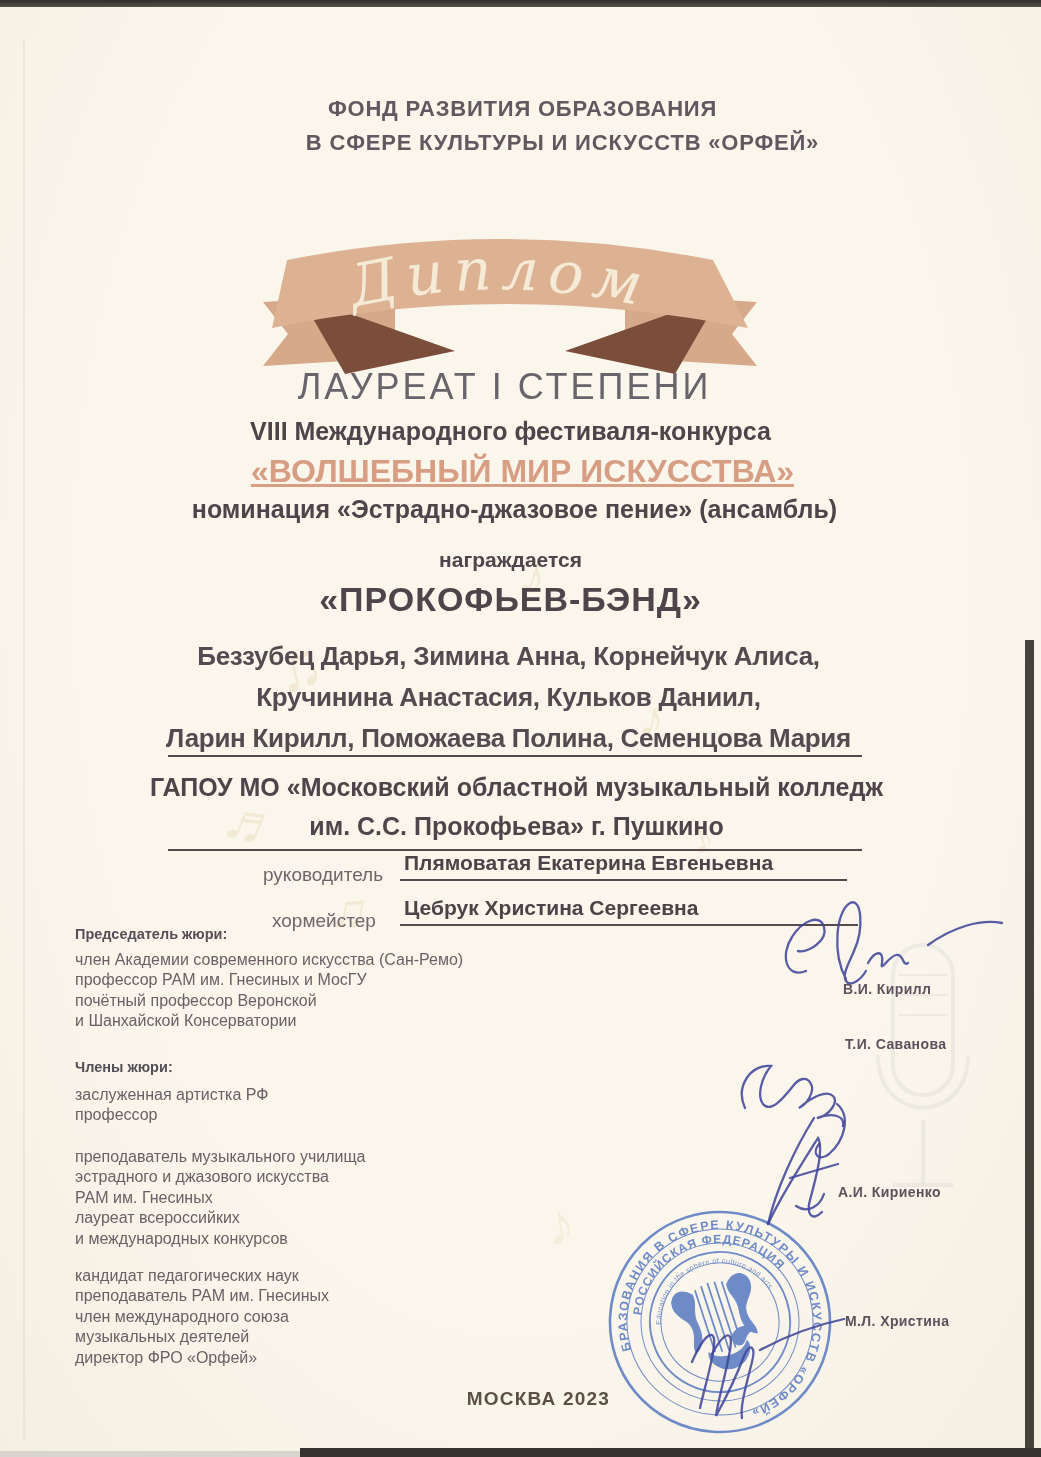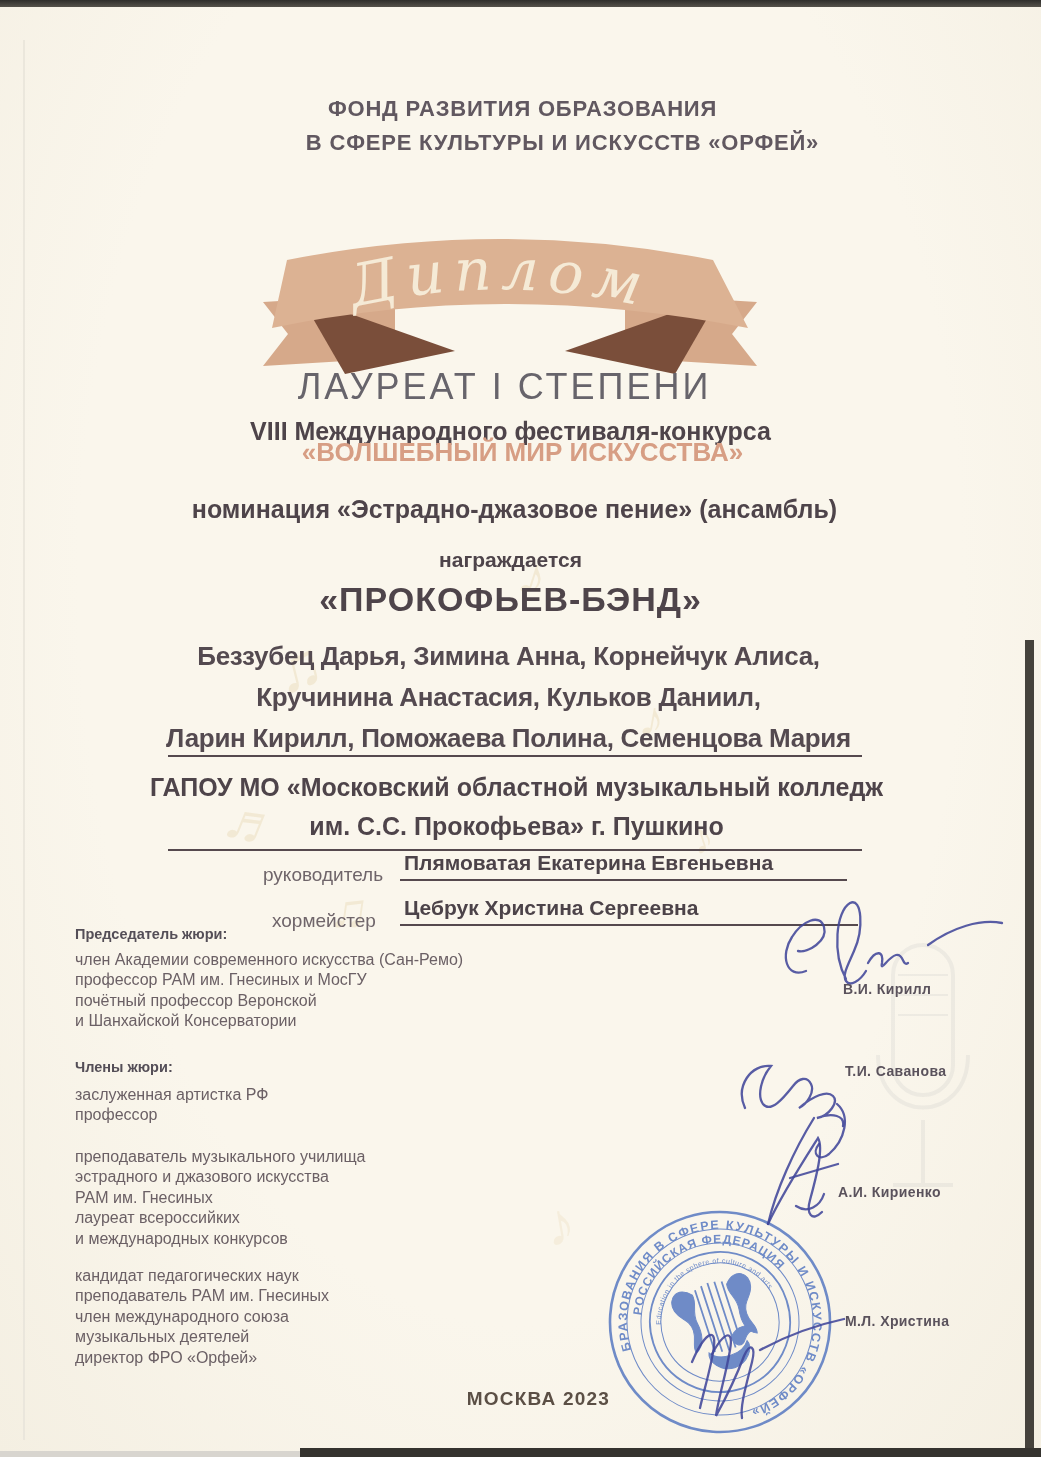--- a/index.html
+++ b/index.html
@@ -57,21 +57,21 @@
     <polygon points="490,78 335,133 445,156" fill="#7a4e3a"></polygon>
     <path d="M57,42 Q270,0 483,42 L518,110 Q270,62 42,110 Z" fill="#dcb293"></path>
     <path id="ribbonTextArc" d="M75,103 Q270,40 465,103" fill="none"></path>
     <text font-family="DejaVu Serif, serif" font-style="italic" font-size="58" letter-spacing="9" fill="#f5ead6">
       <textPath href="#ribbonTextArc" startOffset="50%" text-anchor="middle">Диплом</textPath>
     </text>
   </svg>
 
   <div class="abs ctr laureate" style="top:366px;left:-18px;">ЛАУРЕАТ I СТЕПЕНИ</div>
   <div class="abs ctr h-bold" style="top:417px;left:-12px;font-size:25px;">VIII Международного фестиваля-конкурса</div>
-  <div class="abs ctr h-bold accent" style="top:437px;font-size:26px;">«ВОЛШЕБНЫЙ МИР ИСКУССТВА»</div>
+  <div class="abs ctr h-bold accent" style="top:453px;font-size:32px;text-decoration:underline;">«ВОЛШЕБНЫЙ МИР ИСКУССТВА»</div>
   <div class="abs ctr h-bold" style="top:495px;left:-8px;font-size:25px;">номинация «Эстрадно-джазовое пение» (ансамбль)</div>
 
   <div class="abs ctr h-bold" style="top:548px;left:-12px;font-size:21px;">награждается</div>
   <div class="abs ctr h-bold" style="top:580px;left:-12px;font-size:34px;letter-spacing:1px;">«ПРОКОФЬЕВ-БЭНД»</div>
 
   <div class="abs ctr names" style="top:636px;left:-14px;">
     <div>Беззубец Дарья, Зимина Анна, Корнейчук Алиса,</div>
     <div>Кручинина Анастасия, Кульков Даниил,</div>
     <div>Ларин Кирилл, Поможаева Полина, Семенцова Мария</div>
   </div>
@@ -150,21 +150,21 @@
     <path class="ink" d="M78,86 C64,60 68,18 82,10 C94,4 96,36 86,58 C80,72 74,82 78,88 C82,94 92,88 98,78"></path>
     <path class="ink" d="M100,70 C108,56 116,58 114,70 C112,80 120,64 128,62 C136,60 134,74 140,70"></path>
     <path class="ink" d="M160,52 C185,34 212,26 234,30"></path>
   </svg>
   <div class="abs sigName" style="left:843px;top:981px;">В.И. Кирилл</div>
 
   <svg class="abs" style="left:733px;top:1056px;" width="160" height="115" viewBox="0 0 160 115">
     <path class="ink" d="M12,52 C2,30 18,8 38,10 C28,22 24,40 30,48 C38,58 52,40 60,30 C66,22 74,20 78,28 C82,36 74,48 66,52 C80,40 94,34 100,40 C106,46 96,60 84,62 C100,56 112,60 110,70"></path>
     <path class="ink" d="M104,48 C118,60 112,84 96,98 C86,106 78,98 86,88"></path>
   </svg>
-  <div class="abs sigName" style="left:845px;top:1063px;">Т.И. Саванова</div>
+  <div class="abs sigName" style="left:845px;top:1036px;">Т.И. Саванова</div>
 
   <svg class="abs" style="left:752px;top:1108px;" width="130" height="135" viewBox="0 0 130 135">
     <path class="ink" d="M62,10 C42,42 24,82 16,116"></path>
     <path class="ink" d="M16,116 C30,86 52,52 66,30 C72,40 64,70 58,92 C54,106 60,114 70,104"></path>
     <path class="ink" d="M38,70 L86,56"></path>
     <path class="ink" d="M44,98 C56,106 68,98 72,86"></path>
   </svg>
   <div class="abs sigName" style="left:838px;top:1184px;">А.И. Кириенко</div>
 
   <svg class="abs" style="left:664px;top:1298px;" width="210" height="150" viewBox="0 0 210 150">

